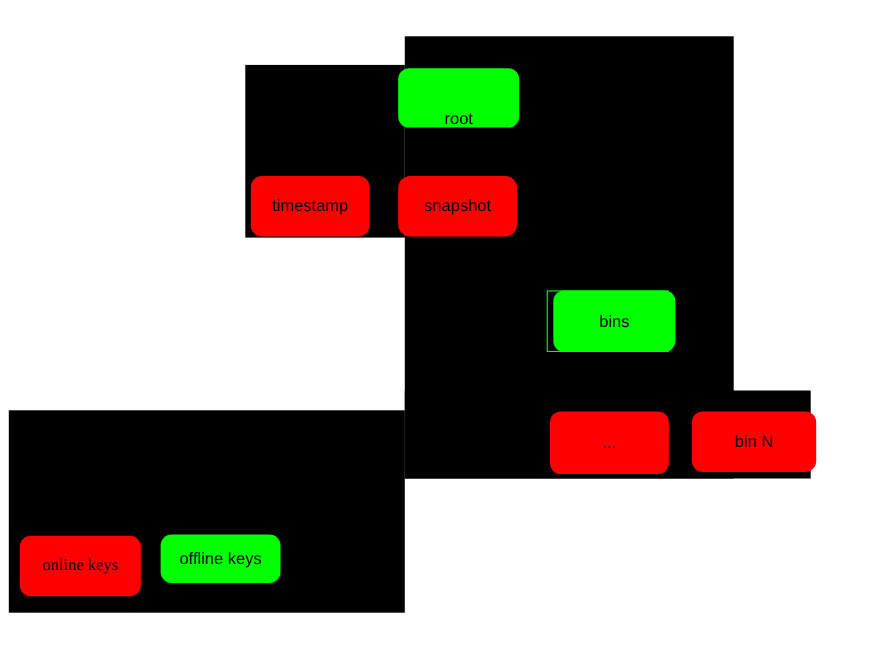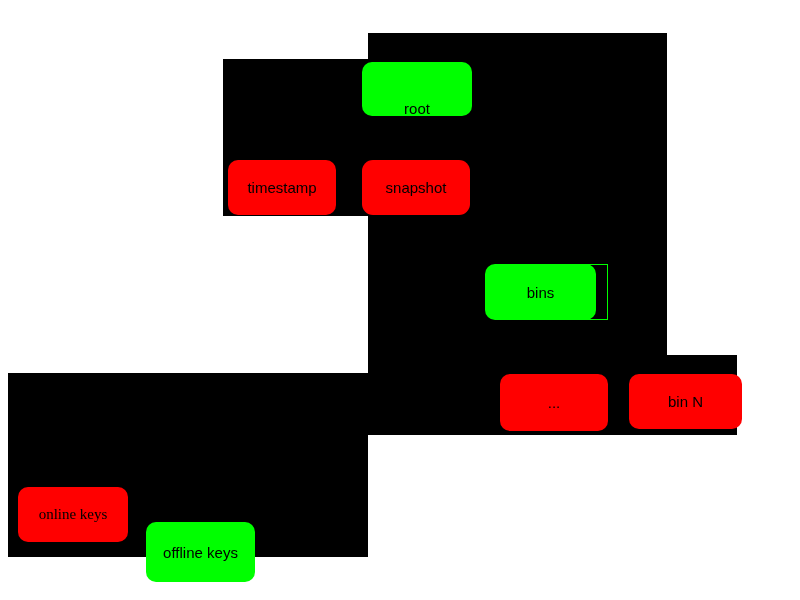--- a/index.html
+++ b/index.html
@@ -58,34 +58,34 @@
 
   <div class="node" style="left: 228px; top: 160px; width: 108px; height: 55px; background: rgb(255, 0, 0);">
     <span>timestamp</span>
   </div>
 
   <div class="node" style="left: 362px; top: 160px; width: 108px; height: 55px; background: rgb(255, 0, 0); border-radius: 11px;">
     <span>snapshot</span>
   </div>
 
 
-  <div class="node" style="left: 485px; top: 264px; width: 111px; height: 56px; background: rgb(0, 255, 0);">
+  <div class="node" style="left: 503px; top: 264px; width: 111px; height: 56px; background: rgb(0, 255, 0);">
     <span>bins</span>
   </div>
 
 
   <div class="node" style="left: 500px; top: 374px; width: 108px; height: 57px; background: rgb(255, 0, 0);">
     <span>...</span>
   </div>
 
   <div class="node" style="left: 629px; top: 374px; width: 113px; height: 55px; background: rgb(255, 0, 0);">
     <span>bin N</span>
   </div>
 
   <div class="node" style="left: 18px; top: 487px; width: 110px; height: 55px; background: rgb(255, 0, 0); font-family: Liberation Serif, serif;">
     <span>online keys</span>
   </div>
 
-  <div class="node" style="left: 146px; top: 486px; width: 109px; height: 60px; background: rgb(0, 255, 0); margin-top: 36px;">
+  <div class="node" style="left: 146px; top: 486px; width: 109px; height: 44px; background: rgb(0, 255, 0);">
     <span>offline keys</span>
   </div>
 
 </div>
 
 </body></html>

